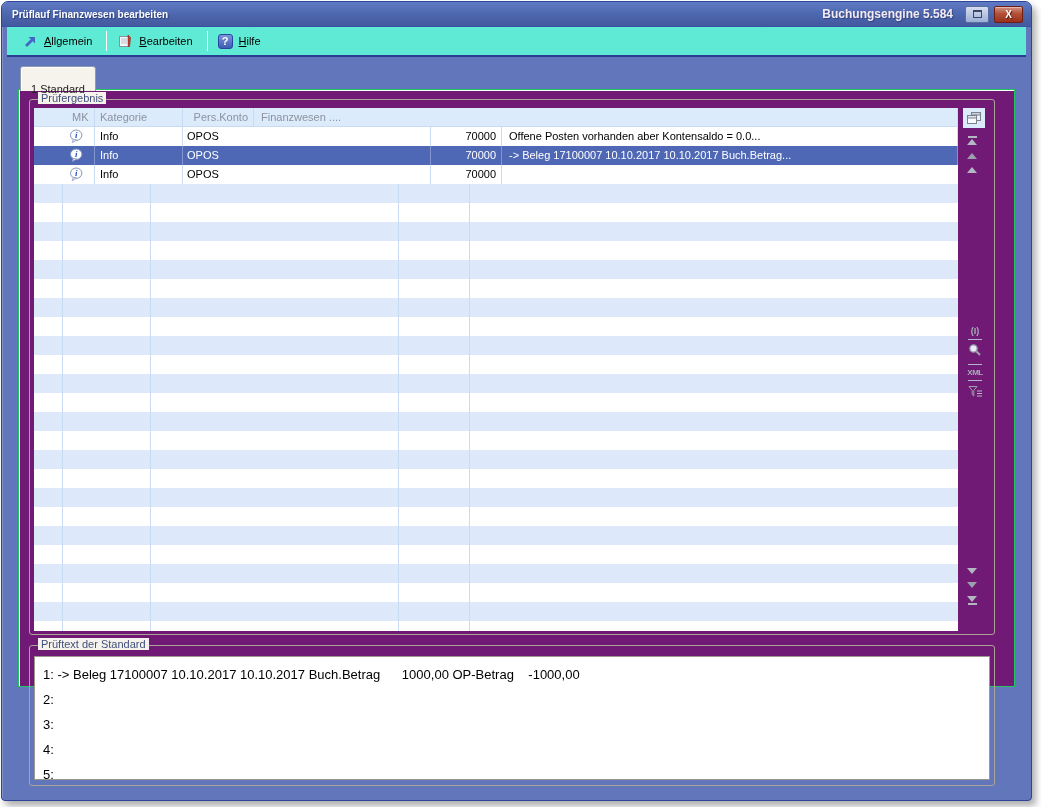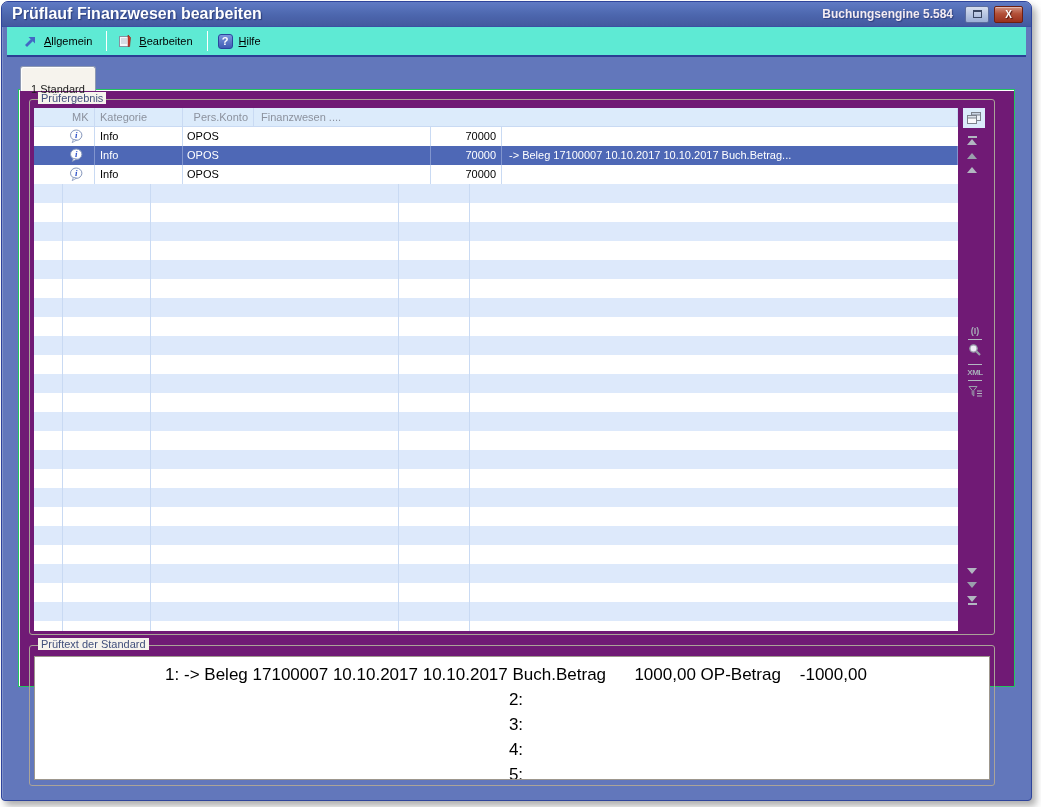--- a/index.html
+++ b/index.html
@@ -14,21 +14,21 @@
     border-radius:7px 7px 4px 4px;
     box-shadow: 4px 5px 7px rgba(110,110,110,.55), inset 0 1px 0 rgba(255,255,255,.35), inset 1px 0 0 rgba(255,255,255,.2);
     overflow:hidden;
   }
   .titlebar {
     height:25px; display:flex; align-items:center; padding:0 8px 0 10px;
     background:linear-gradient(#5f7ac4, #4c66ad 55%, #44599f);
     border-bottom:1px solid #3a51a3;
   }
   .titlebar .title {
-    color:#ffffff; font-size:16px; font-weight:bold;
+    color:#ffffff; font-size:10px; font-weight:bold;
     text-shadow:1px 1px 1px rgba(15,25,75,.55);
   }
   .titlebar .spacer { flex:1; }
   .titlebar .version {
     color:#f4ecf2; font-size:12px; font-weight:bold; margin-right:12px;
     text-shadow:1px 1px 1px rgba(15,25,75,.45);
   }
   .winbtn {
     height:17px; border-radius:2px; display:flex; align-items:center; justify-content:center;
     cursor:default;
@@ -117,21 +117,21 @@
   .midtools .sep { width:14px; height:1px; background:#b2b7c1; margin:3px 0; }
   .glyph-txt { color:#a7adb8; font-weight:bold; }
   .gi { font-size:9px; }
   .gx { font-size:8px; letter-spacing:-0.5px; }
 
   
   .textbox {
     position:absolute; left:4px; top:10px; width:956px; height:124px;
     background:#ffffff; border:1px solid #9d978d; padding:5px 0 0 8px; overflow:hidden;
   }
-  .tline { height:25px; line-height:25px; font-size:17px; color:#000; white-space:pre;text-align:center; }
+  .tline { height:25px; line-height:25px; font-size:13px; color:#000; white-space:pre; }
 </style>
 </head>
 <body>
 
 <div class="window">
 
   <div class="titlebar">
     <span class="title">Prüflauf Finanzwesen bearbeiten</span>
     <span class="spacer"></span>
     <span class="version">Buchungsengine 5.584</span>
@@ -195,20 +195,21 @@
             <div class="c c-mk">
               <svg width="15" height="15" viewBox="0 0 15 15">
                 <ellipse cx="7.2" cy="6.2" rx="5.7" ry="5.2" fill="#fdfdfd" stroke="#8496bc"></ellipse>
                 <path d="M4.5 10.3 L3.2 13.6 L7.6 11.1 Z" fill="#fdfdfd" stroke="#8496bc" stroke-width="0.8"></path>
                 <text x="5.9" y="9.2" font-family="Liberation Serif, serif" font-style="italic" font-weight="bold" font-size="9" fill="#2a4fc8">i</text>
               </svg>
             </div>
             <div class="c c-kat">Info</div>
             <div class="c c-prf">OPOS</div>
             <div class="c c-kto">70000</div>
+            <div class="c c-msg">Offene Posten vorhanden aber Kontensaldo = 0.0...</div>
           </div>
 
           <div class="trow selected">
             <div class="c c-mk">
               <svg width="15" height="15" viewBox="0 0 15 15">
                 <ellipse cx="7.2" cy="6.2" rx="5.7" ry="5.2" fill="#fdfdfd" stroke="#8496bc"></ellipse>
                 <path d="M4.5 10.3 L3.2 13.6 L7.6 11.1 Z" fill="#fdfdfd" stroke="#8496bc" stroke-width="0.8"></path>
                 <text x="5.9" y="9.2" font-family="Liberation Serif, serif" font-style="italic" font-weight="bold" font-size="9" fill="#2a4fc8">i</text>
               </svg>
             </div>

